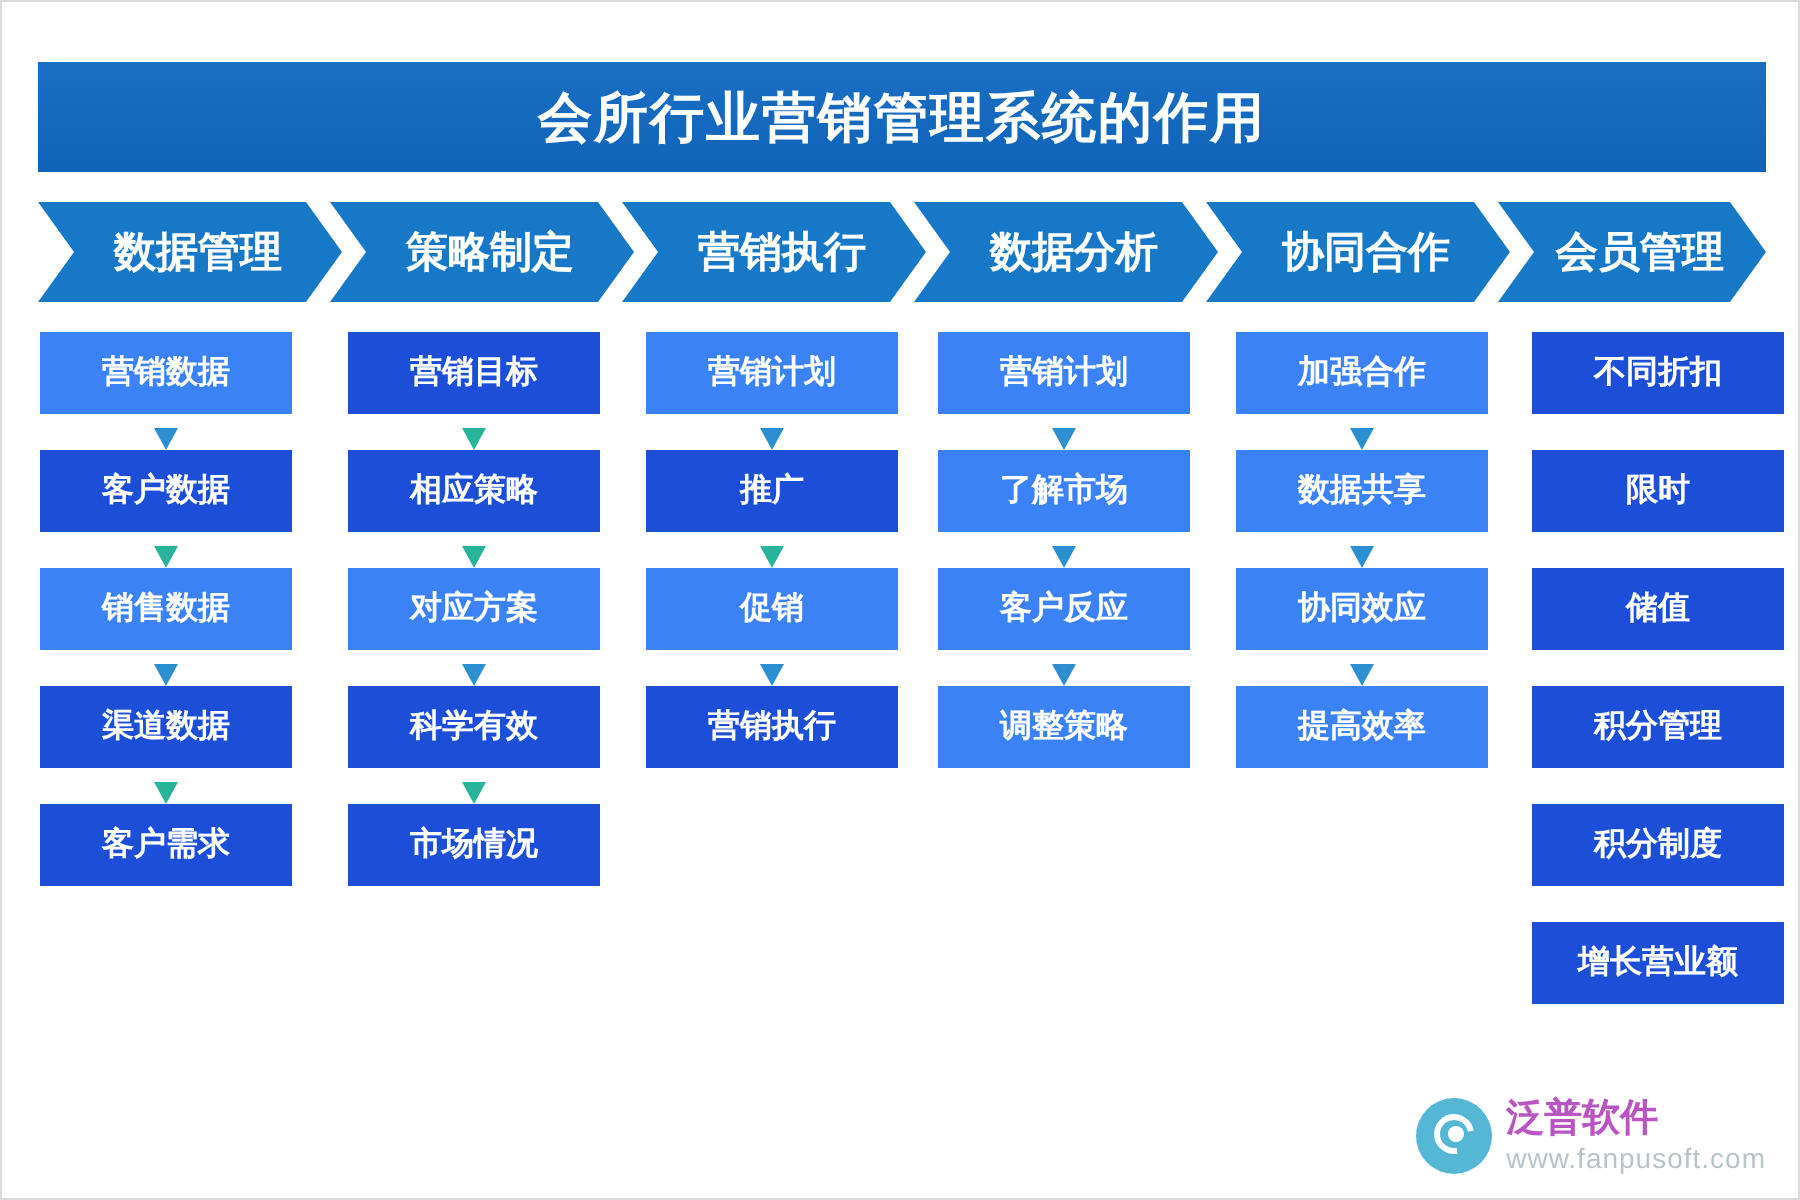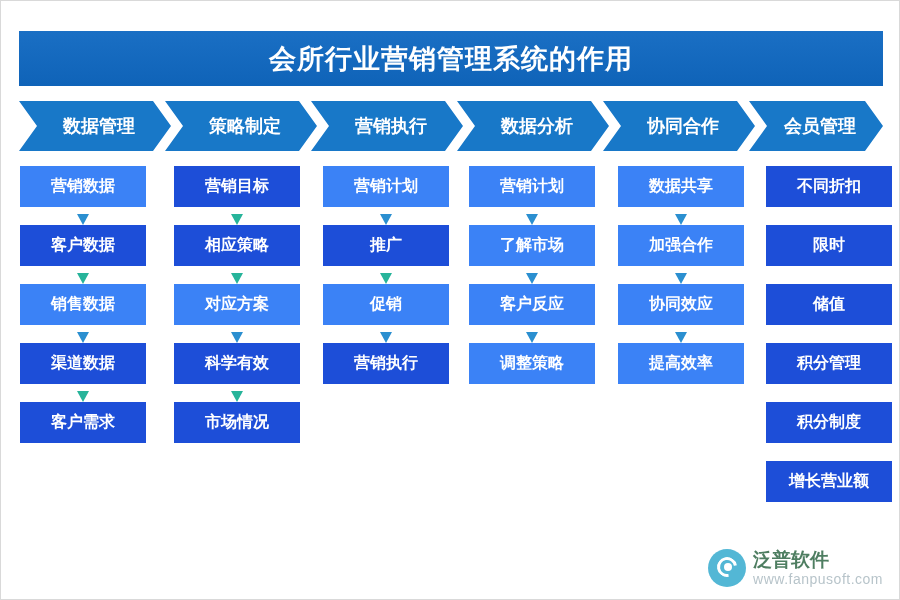--- a/index.html
+++ b/index.html
@@ -49,21 +49,21 @@
     top: 100px;
     width: 864px;
     height: 50px;
   }
   .chevron {
     position: absolute;
     top: 0;
     height: 50px;
     background: #1878c8;
     color: #ffffff;
-    font-size: 18px;
+    font-size: 21px;
     font-weight: bold;
     font-family: "Liberation Serif", serif;
     display: flex;
     align-items: center;
     justify-content: center;
     box-sizing: border-box;
     padding-left: 14px;
     padding-right: 6px;
     clip-path: polygon(0 0, calc(100% - 18px) 0, 100% 50%, calc(100% - 18px) 100%, 0 100%, 18px 50%);
   }
@@ -153,21 +153,21 @@
     border-radius: 50%;
   }
   .wm-text {
     display: flex;
     flex-direction: column;
     line-height: 1.15;
   }
   .wm-name {
     font-size: 19px;
     font-weight: bold;
-    color: #14532d;
+    color: #a21caf;
     font-family: "Liberation Serif", serif;
   }
   .wm-url {
     font-size: 14px;
     color: #9fb0b8;
     letter-spacing: 0.5px;
   }
 </style>
 </head>
 <body>
@@ -209,22 +209,22 @@
   </div>
 
   <div class="col" style="left:468px;">
     <div class="node blue arrow-down">营销计划</div>
     <div class="node blue arrow-down">了解市场</div>
     <div class="node blue arrow-down">客户反应</div>
     <div class="node blue">调整策略</div>
   </div>
 
   <div class="col" style="left:617px;">
+    <div class="node blue arrow-down">加强合作</div>
     <div class="node blue arrow-down">数据共享</div>
-    <div class="node blue arrow-down">加强合作</div>
     <div class="node blue arrow-down">协同效应</div>
     <div class="node blue">提高效率</div>
   </div>
 
   <div class="col" style="left:765px;">
     <div class="node teal">不同折扣</div>
     <div class="node teal">限时</div>
     <div class="node teal">储值</div>
     <div class="node teal">积分管理</div>
     <div class="node teal">积分制度</div>

